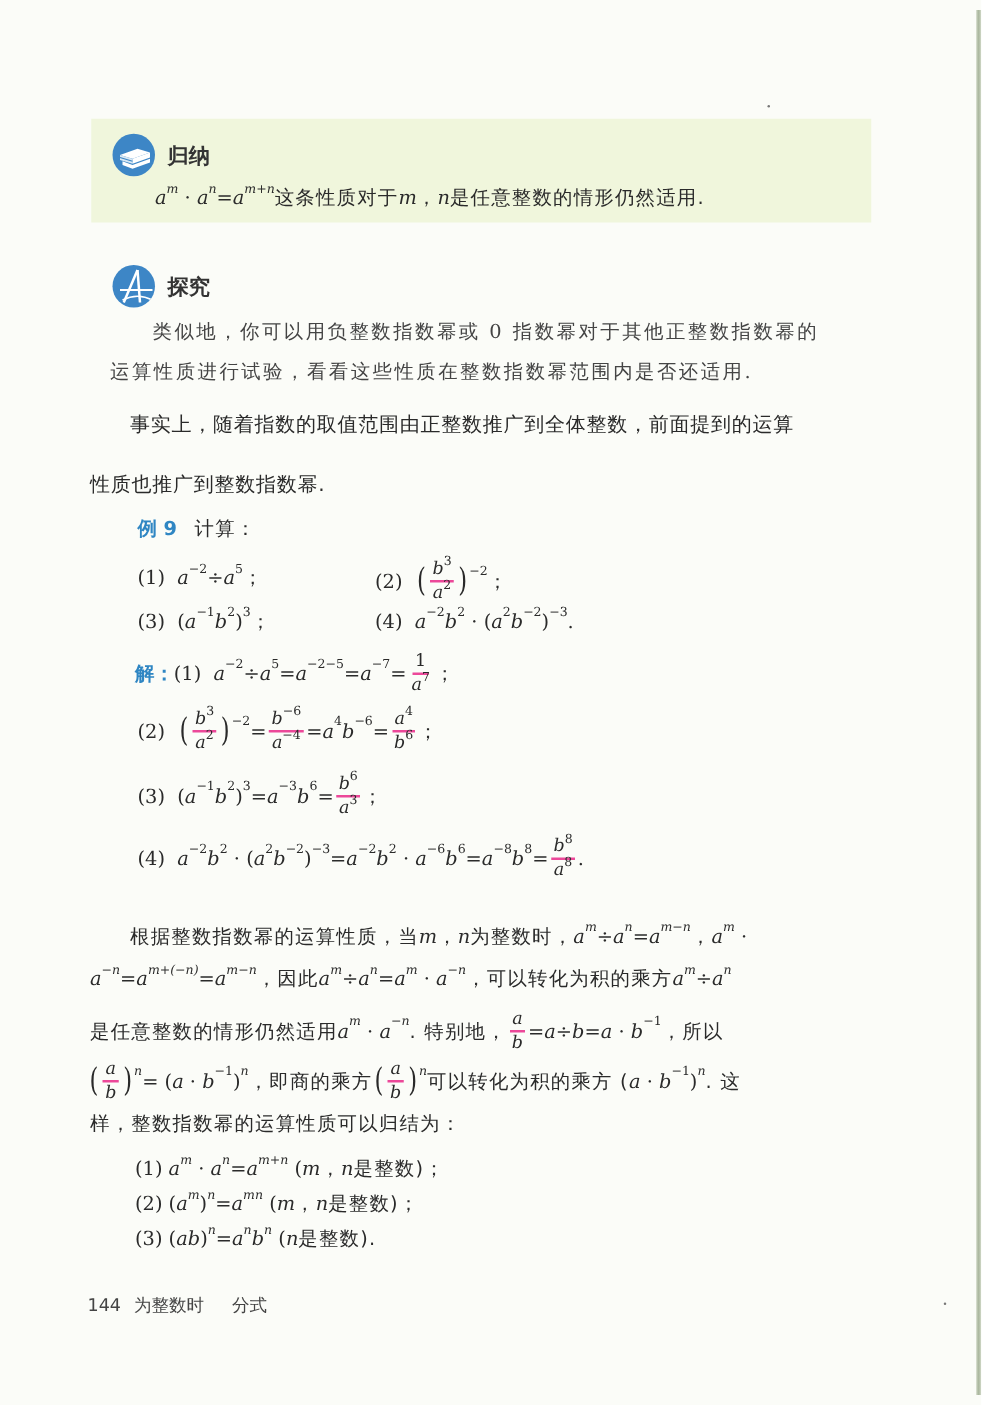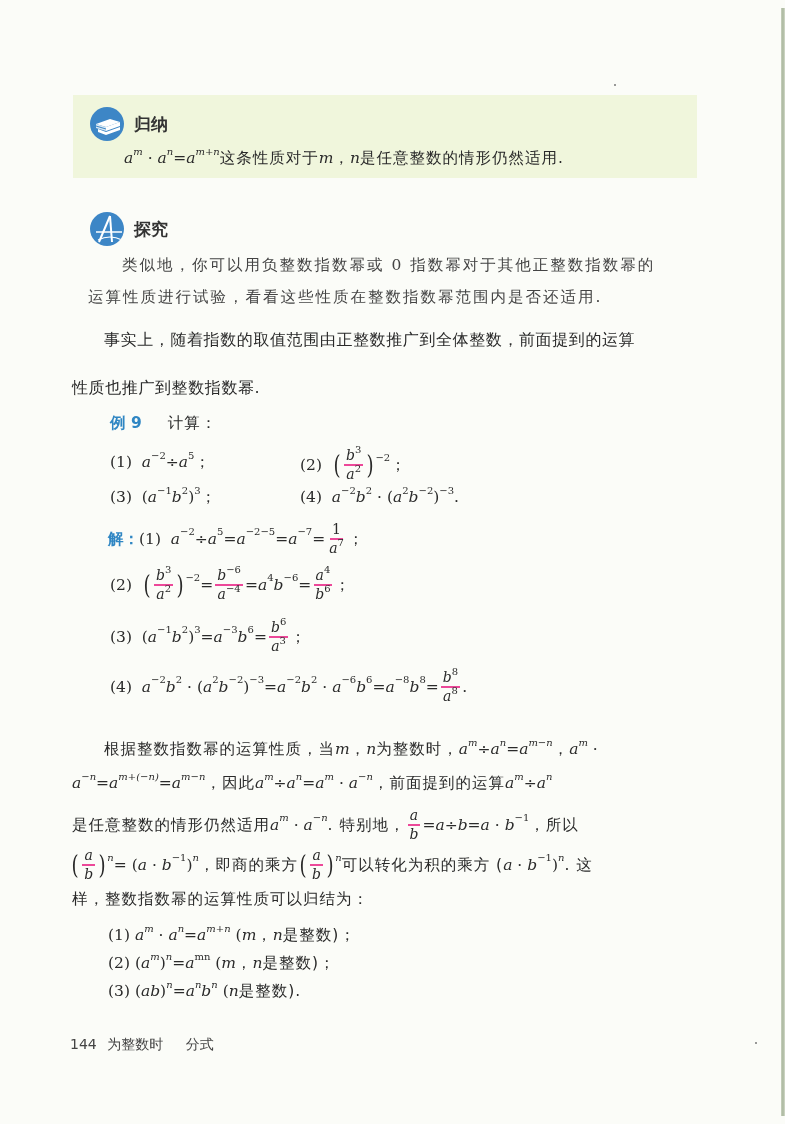--- a/index.html
+++ b/index.html
@@ -103,21 +103,21 @@
   <span>探究</span>
 </div>
 <div class="line cn-serif" style="left:122px;top:258px">类似地，你可以用负整数指数幂或 0 指数幂对于其他正整数指数幂的</div>
 <div class="line cn-serif" style="left:88px;top:290px">运算性质进行试验，看看这些性质在整数指数幂范围内是否还适用.</div>
 
 <div class="line cn" style="left:104px;top:332px;font-size:16px;letter-spacing:0.6px">事实上，随着指数的取值范围由正整数推广到全体整数，前面提到的运算</div>
 <div class="line cn" style="left:72px;top:380px;font-size:16px;letter-spacing:0.6px">性质也推广到整数指数幂.</div>
 
 <div class="line" style="left:110px;top:416px">
   <span class="blue bold-blue">例 9</span>
-  <span class="cn" style="margin-left:26px">计算：</span>
+  <span class="cn" style="margin-left:14px">计算：</span>
 </div>
 <div class="line" style="left:110px;top:455px">
     <span style="white-space: pre;">(1)  </span>
     <span class="math">a</span>
     <sup class="it" style="font-style: normal;">−2</sup>
     <span style="white-space: pre;">÷</span>
     <span class="math">a</span>
     <sup class="it" style="font-style: normal;">5</sup>
     <span style="white-space: pre;">；</span>
   </div>
@@ -296,21 +296,21 @@
     <sup class="it" style="font-style: italic;">m</sup>
     <span style="white-space: pre;">÷</span>
     <span class="math">a</span>
     <sup class="it" style="font-style: italic;">n</sup>
     <span style="white-space: pre;">=</span>
     <span class="math">a</span>
     <sup class="it" style="font-style: italic;">m</sup>
     <span style="white-space: pre;"> · </span>
     <span class="math">a</span>
     <sup class="it" style="font-style: italic;">−n</sup>
-    <span class="cn">，前面提到的运算 </span>
+    <span class="cn">，可以转化为积的乘方 </span>
     <span class="math">a</span>
     <sup class="it" style="font-style: italic;">m</sup>
     <span style="white-space: pre;">÷</span>
     <span class="math">a</span>
     <sup class="it" style="font-style: italic;">n</sup>
   </div>
 <div class="line" style="left:72px;top:808px">
     <span class="cn">是任意整数的情形仍然适用 </span>
     <span class="math">a</span>
     <sup class="it" style="font-style: italic;">m</sup>
@@ -386,21 +386,21 @@
     <span class="cn"> 是整数)；</span>
   </div>
 <div class="line" style="left:108px;top:956px">
     <span style="white-space: pre;">(2) (</span>
     <span class="math">a</span>
     <sup class="it" style="font-style: italic;">m</sup>
     <span style="white-space: pre;">)</span>
     <sup class="it" style="font-style: italic;">n</sup>
     <span style="white-space: pre;">=</span>
     <span class="math">a</span>
-    <sup class="it" style="">mn</sup>
+    <sup class="it" style="font-style: italic;">mn</sup>
     <span style="white-space: pre;"> (</span>
     <span class="math">m</span>
     <span class="cn">，</span>
     <span class="math">n</span>
     <span class="cn"> 是整数)；</span>
   </div>
 <div class="line" style="left:108px;top:984px">
     <span style="white-space: pre;">(3) (</span>
     <span class="math">ab</span>
     <span style="white-space: pre;">)</span>

